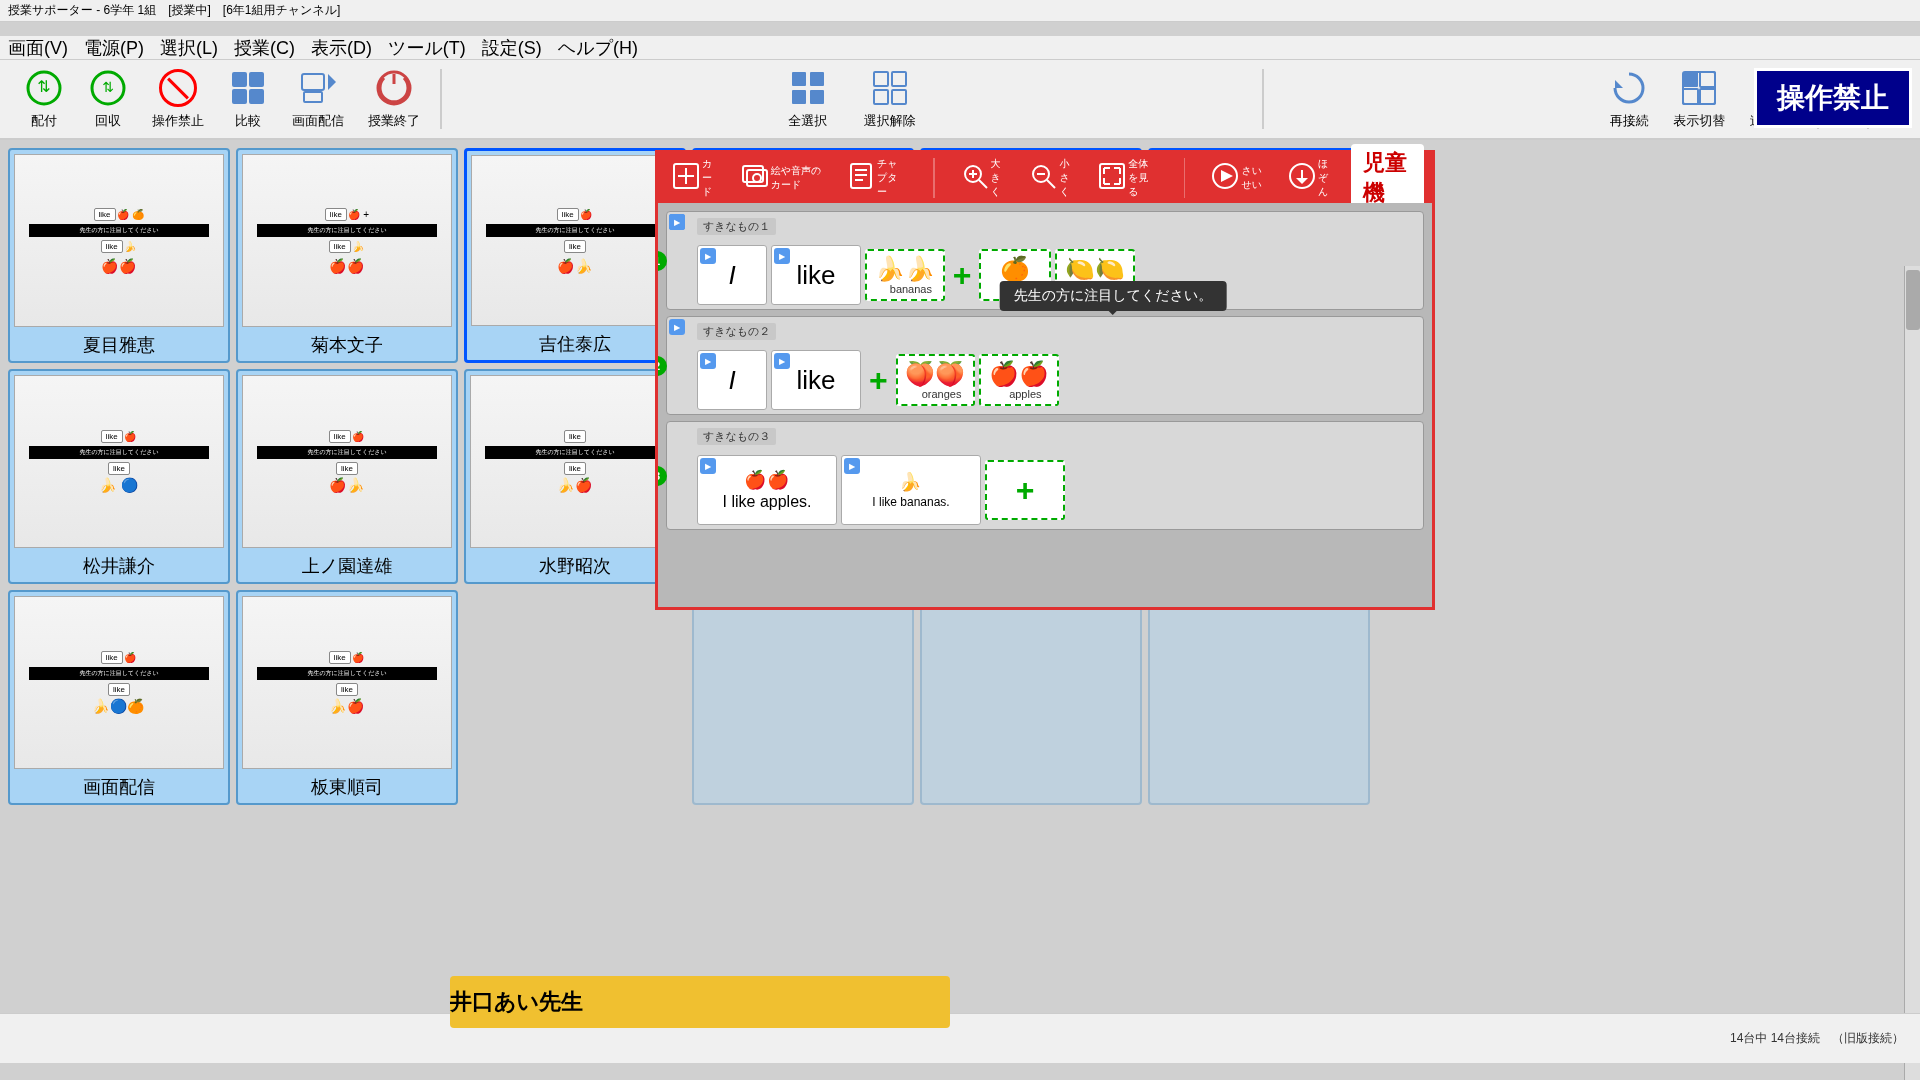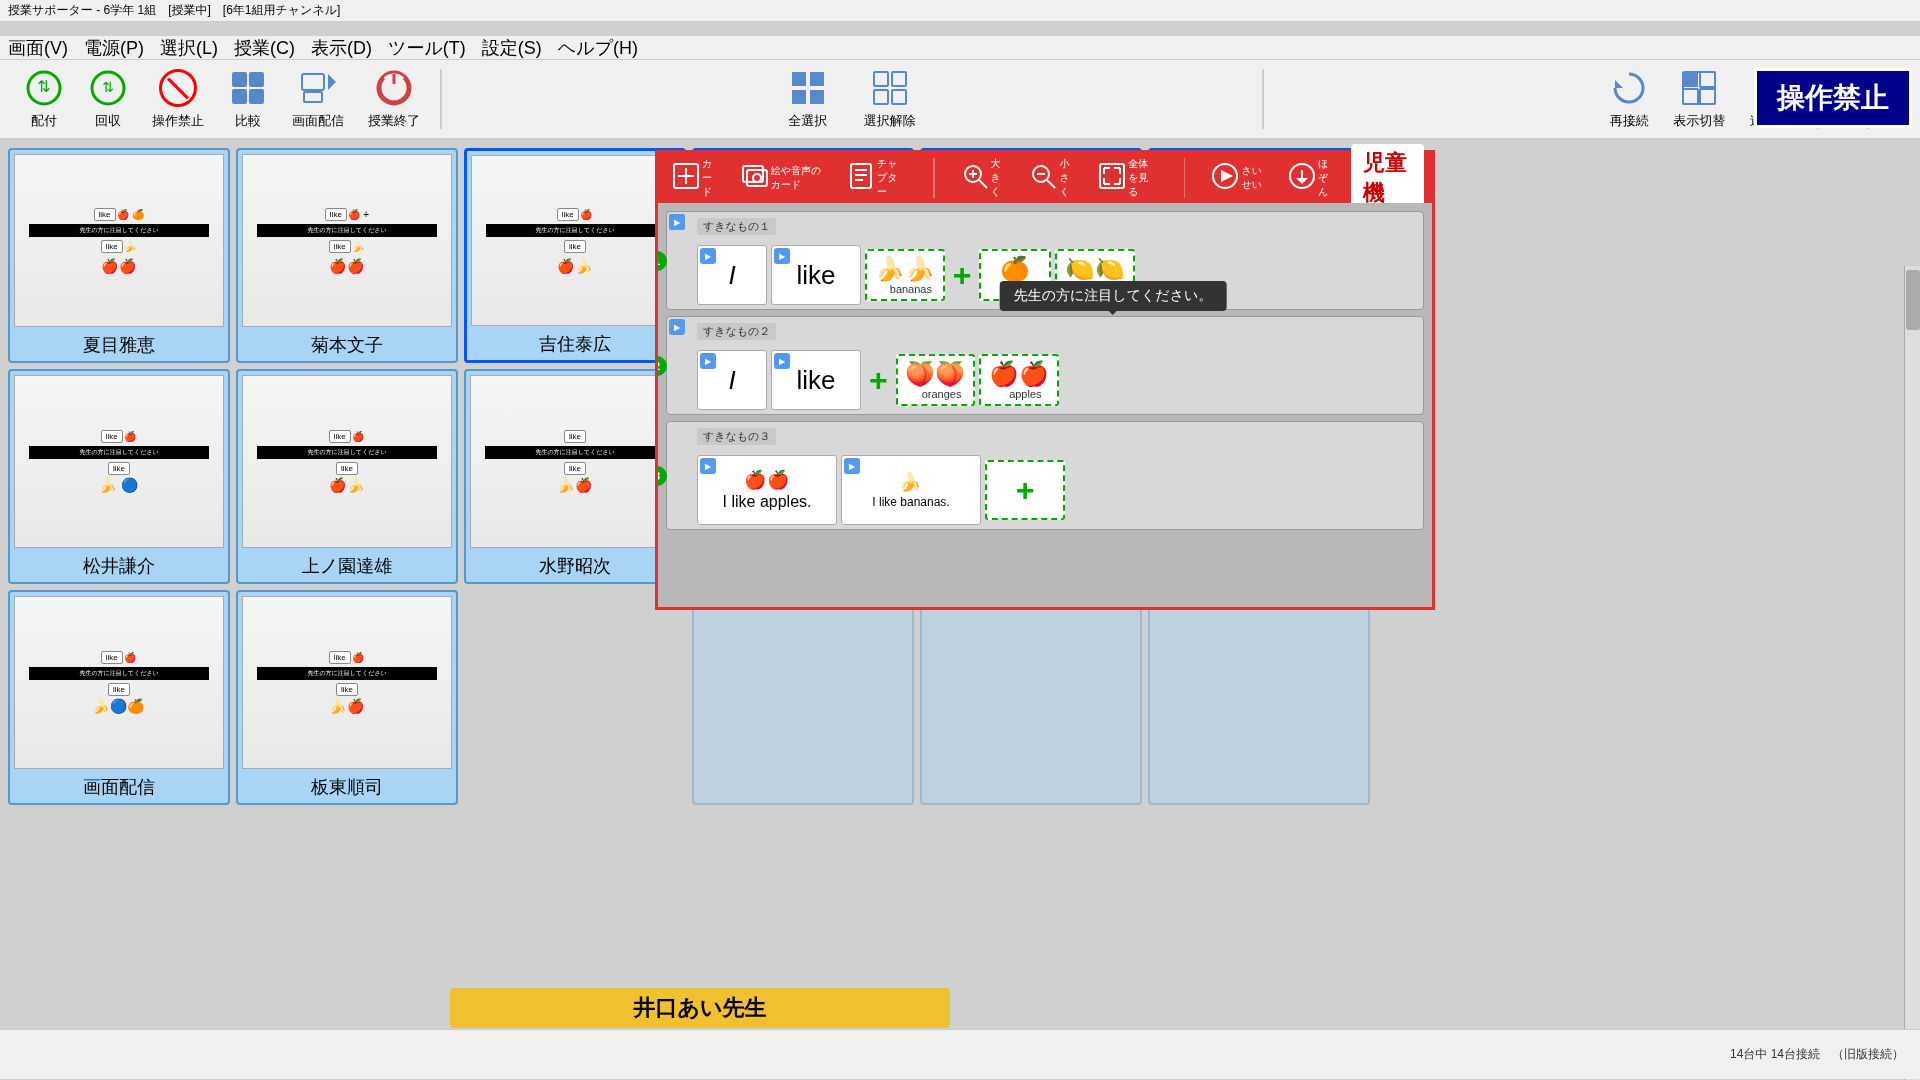--- a/index.html
+++ b/index.html
@@ -392,35 +392,35 @@
     
     #bottom-bar {
       height: 50px;
       background: #f0f0f0;
       display: flex;
       align-items: center;
       justify-content: space-between;
       padding: 0 16px;
       border-top: 1px solid #ccc;
       position: absolute;
-      bottom: 1px;
+      bottom: 17px;
       left: 0;
       right: 0;
     }
 
     #teacher-bar {
       position: absolute;
       bottom: 52px;
       left: 450px;
       width: 500px;
-      height: 40px;
+      height: 52px;
       background: #f0c030;
       display: flex;
       align-items: center;
-      justify-content: center;
+      justify-content: flex-start;
       font-size: 22px;
       font-weight: bold;
       border-radius: 4px;
       z-index: 5;
     }
 
     .status-text {
       font-size: 12px;
       color: #333;
     }

